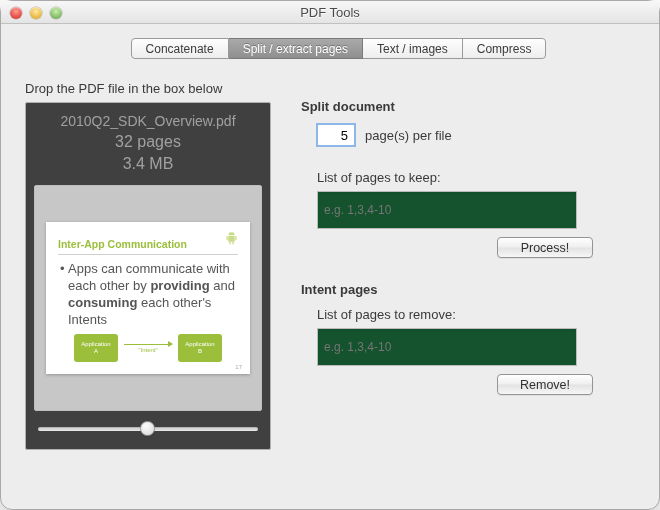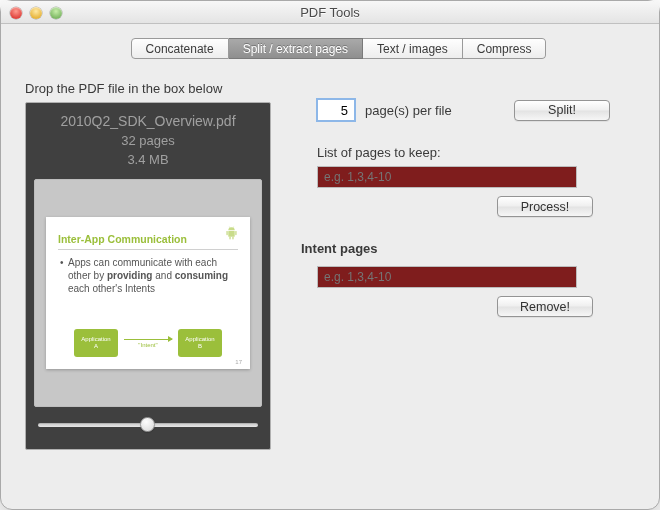--- a/index.html
+++ b/index.html
@@ -101,21 +101,21 @@
     background: #404040;
     height: 348px;
     padding: 6px 6px 14px 6px;
     display: flex;
     flex-direction: column;
     align-items: center;
     position: relative;
   }
   .fileinfo { text-align: center; color: #a0a0a0; margin-top: 4px; }
   .fileinfo .fname { font-size: 14px; margin-bottom: 4px; }
-  .fileinfo .sub { font-size: 13px; margin-bottom: 4px; }
+  .fileinfo .sub { font-size: 16px; margin-bottom: 4px; }
   .thumb-outer {
     margin-top: 8px;
     width: 228px;
     height: 228px;
     background: #c7c7c7;
     border: 1px solid #bdbdbd;
     border-radius: 2px;
     display: flex;
     align-items: center;
     justify-content: center;
@@ -138,21 +138,21 @@
     color: #9bbf3b;
     font-size: 10.5px;
     font-weight: bold;
     margin-top: 6px;
   }
   .slide .divider {
     height: 1px; background: #d0d0d0;
     margin: 4px 0 6px 0;
   }
   .slide .bullet {
-    font-size: 10px;
+    font-size: 13px;
     color: #555;
     line-height: 1.3;
     padding-left: 10px;
     position: relative;
   }
   .slide .bullet::before {
     content: "•";
     position: absolute;
     left: 2px; top: 0;
     color: #555;
@@ -234,26 +234,26 @@
     padding: 0 6px 0 0;
     font-size: 13px;
     border: 1px solid #9a9a9a;
     background: #fff;
     outline: 2px solid #8db7e8;
     outline-offset: -1px;
     line-height: 20px;
     font-family: inherit;
   }
   .text-input {
-    width: 260px; height: 22px;
+    width: 260px; height: 38px;
     padding: 0 6px;
     font-size: 12px;
     color: #999;
     border: 1px solid #bcbcbc;
-    background: #7f1d1d;
+    background: #14532d;
     box-shadow: inset 0 1px 2px rgba(0,0,0,0.08);
     font-family: inherit;
     line-height: 20px;
   }
   .label { color: #3a3a3a; }
   .mac-btn {
     min-width: 96px;
     height: 21px;
     padding: 0 14px;
     border: 1px solid #949494;
@@ -346,41 +346,42 @@
           </div>
           <div class="slider">
             <div class="track"></div>
             <div class="knob"></div>
           </div>
         </div>
       </div>
 
       <div class="right-col">
         <div class="section top">
+          <h3>Split document</h3>
           <div class="indent split-row">
             <input class="num-input" value="5" style="">
             <span class="label">page(s) per file</span>
             <span class="spacer"></span>
-            <div class="mac-btn">Split!</div>
           </div>
         </div>
 
         <div class="section">
           <div class="indent">
             <div class="sublabel">List of pages to keep:</div>
             <input class="text-input" placeholder="e.g. 1,3,4-10" style="">
             <div class="right-align">
               <div class="mac-btn">Process!</div>
             </div>
           </div>
         </div>
 
         <div class="section">
           <h3>Intent pages</h3>
           <div class="indent">
+            <div class="sublabel">List of pages to remove:</div>
             <input class="text-input" placeholder="e.g. 1,3,4-10" style="">
             <div class="right-align">
               <div class="mac-btn">Remove!</div>
             </div>
           </div>
         </div>
 
       </div>
     </div>
   </div>

